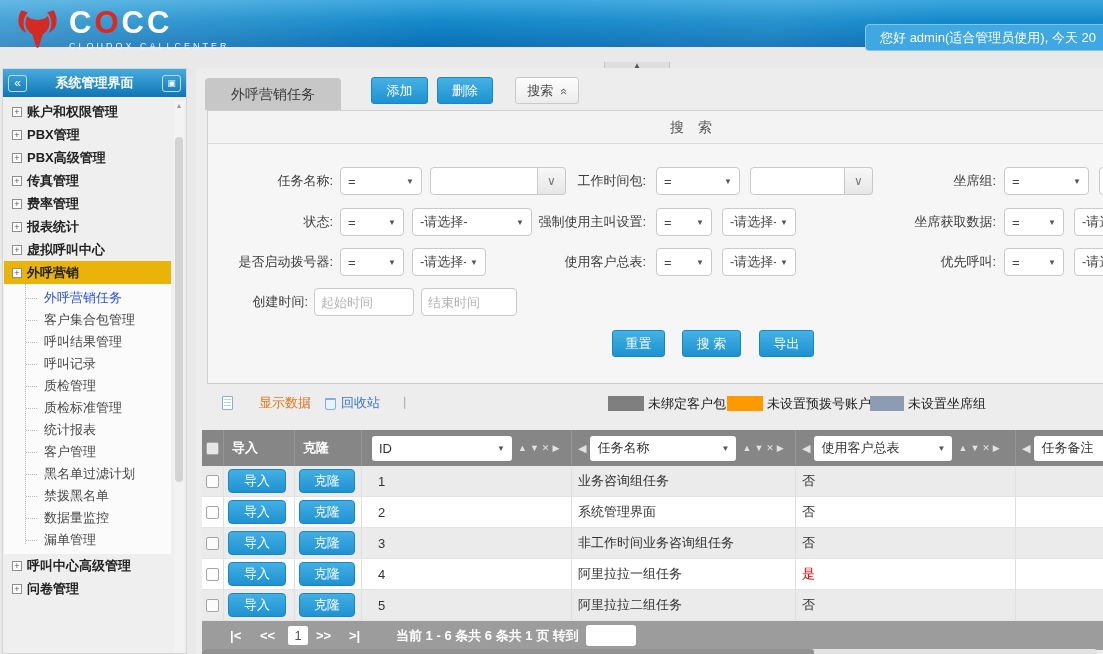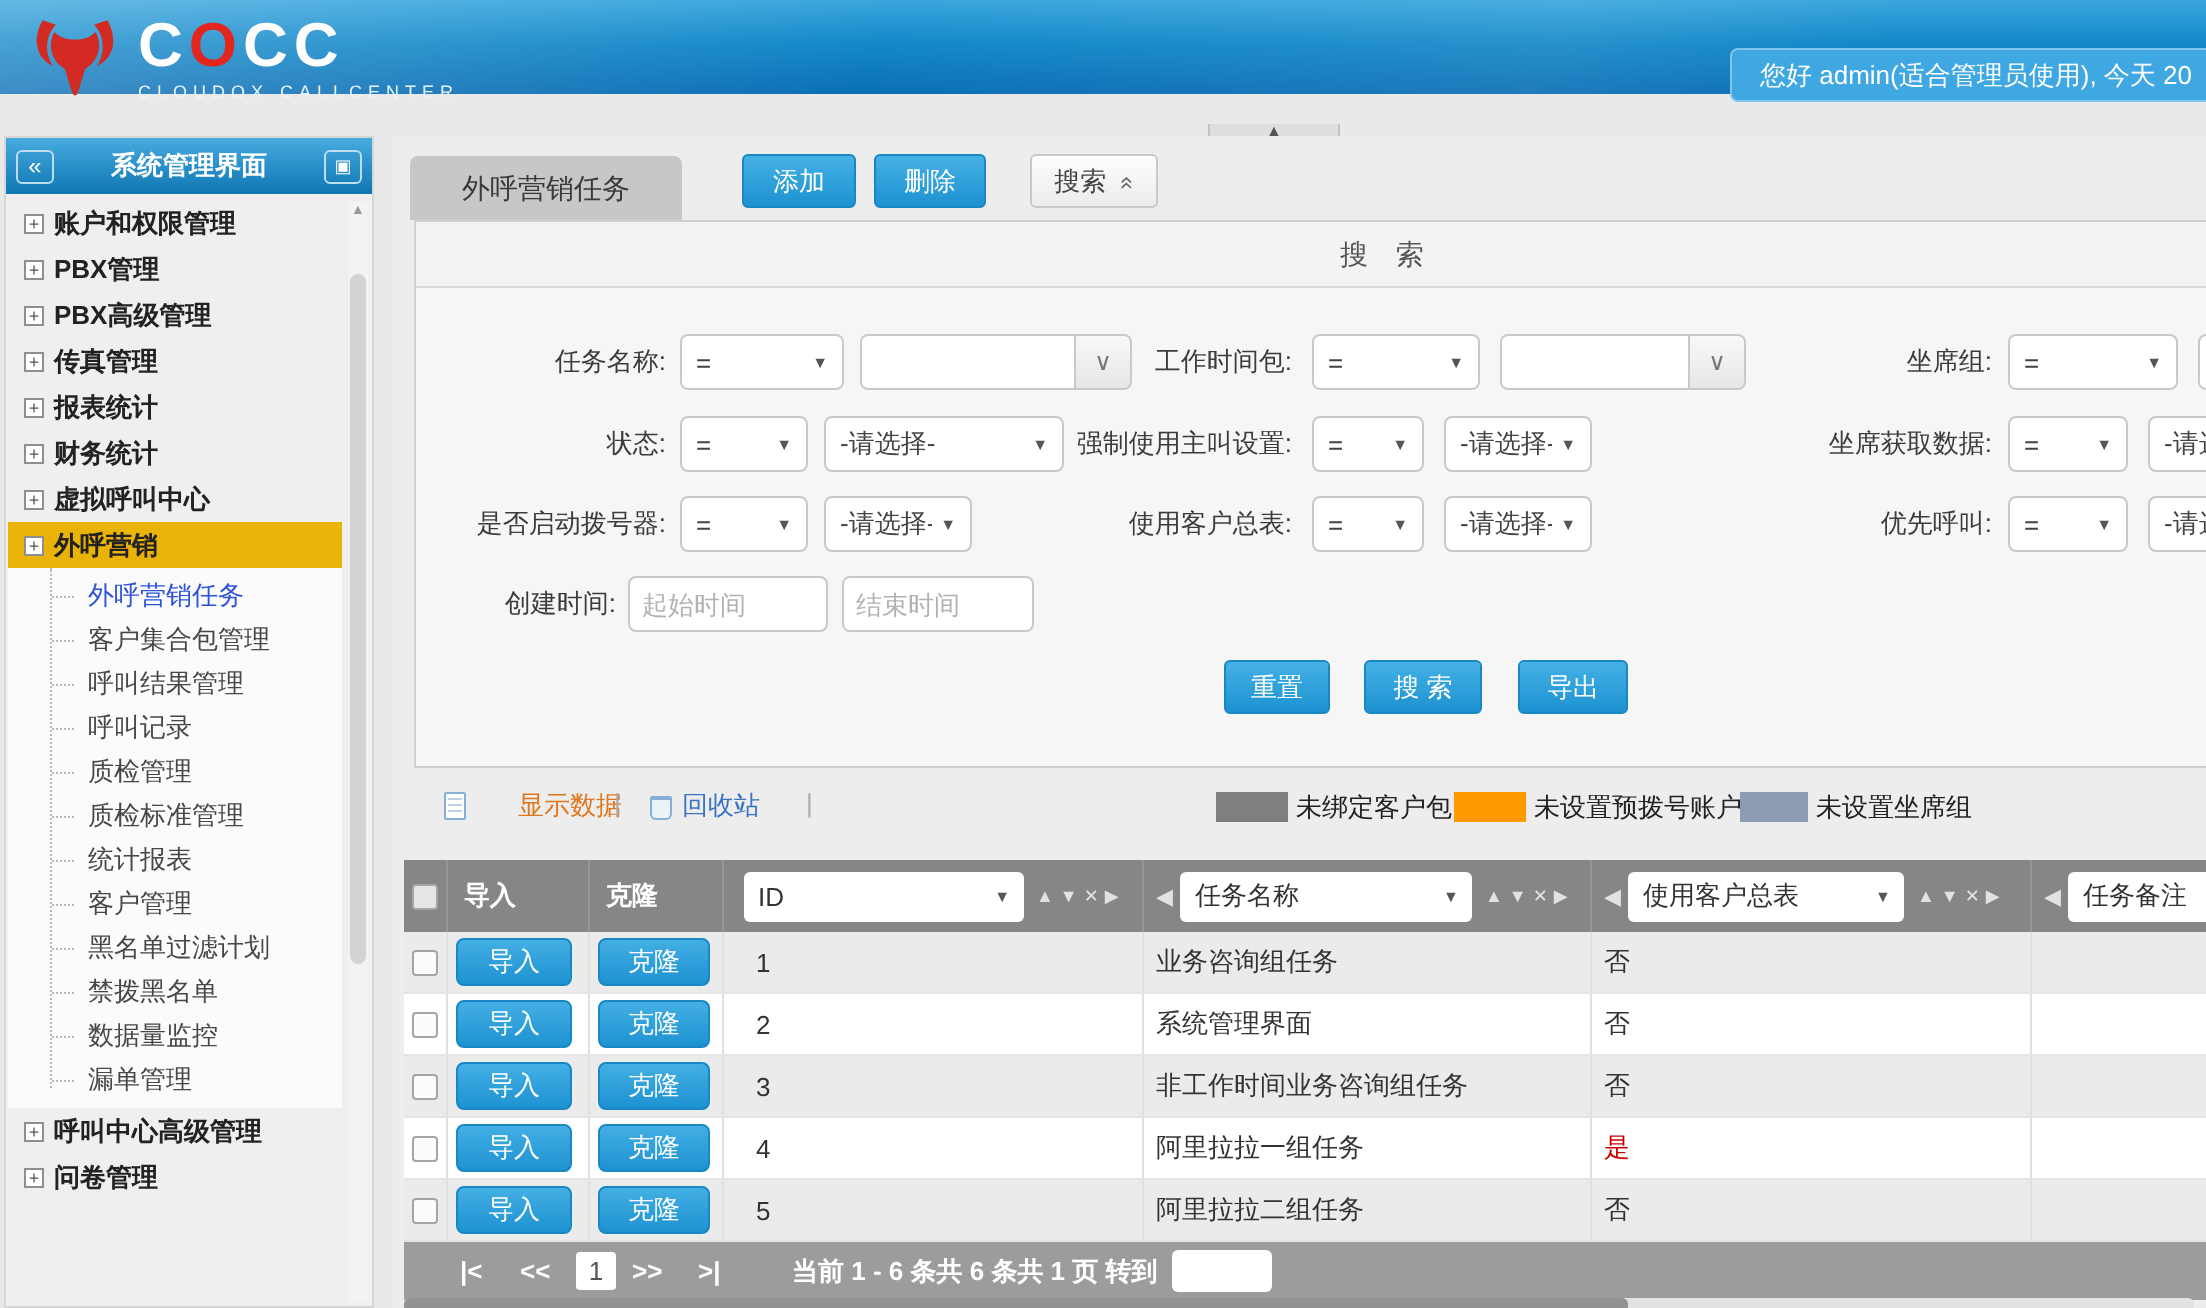--- a/index.html
+++ b/index.html
@@ -156,22 +156,22 @@
   <div class="sb-header">
     <span class="sb-ibox">«</span>
     <span class="sb-title">系统管理界面</span>
     <span class="sb-ibox pin">▣</span>
   </div>
   <div class="sb-menu">
     <div class="sb-item"><span class="plus">+</span><span>账户和权限管理</span></div>
     <div class="sb-item"><span class="plus">+</span><span>PBX管理</span></div>
     <div class="sb-item"><span class="plus">+</span><span>PBX高级管理</span></div>
     <div class="sb-item"><span class="plus">+</span><span>传真管理</span></div>
+    <div class="sb-item"><span class="plus">+</span><span>费率管理</span></div>
     <div class="sb-item"><span class="plus">+</span><span>报表统计</span></div>
-    <div class="sb-item"><span class="plus">+</span><span>财务统计</span></div>
     <div class="sb-item"><span class="plus">+</span><span>虚拟呼叫中心</span></div>
     <div class="sb-item sb-group"><span class="plus">+</span><span>外呼营销</span></div>
     <div class="sb-sub">
       <span class="vline"></span>
       <div class="sb-subitem active"><i></i><span>外呼营销任务</span></div>
       <div class="sb-subitem"><i></i><span>客户集合包管理</span></div>
       <div class="sb-subitem"><i></i><span>呼叫结果管理</span></div>
       <div class="sb-subitem"><i></i><span>呼叫记录</span></div>
       <div class="sb-subitem"><i></i><span>质检管理</span></div>
       <div class="sb-subitem"><i></i><span>质检标准管理</span></div>

